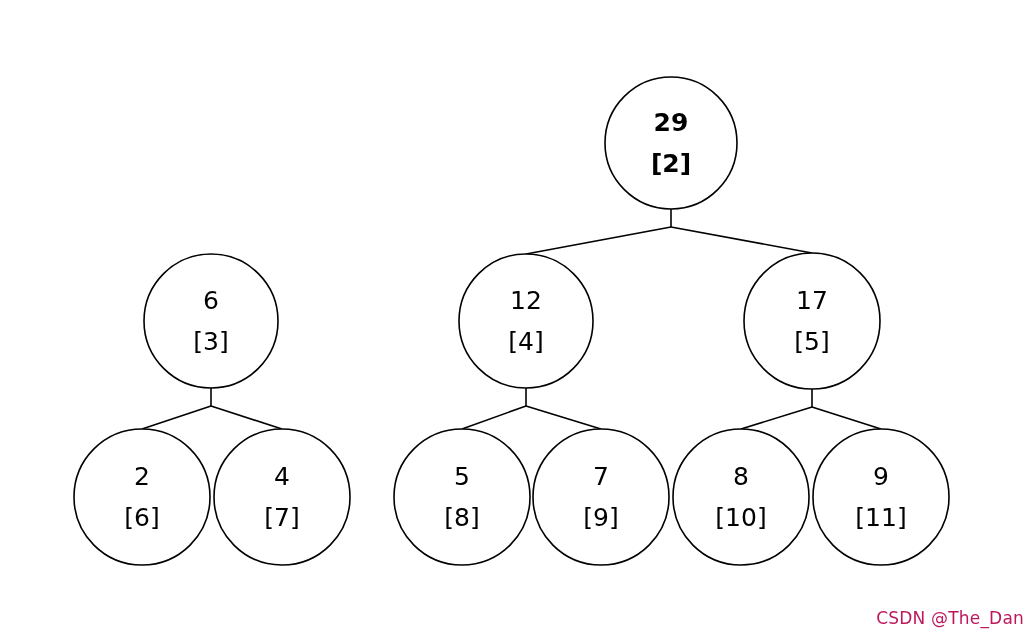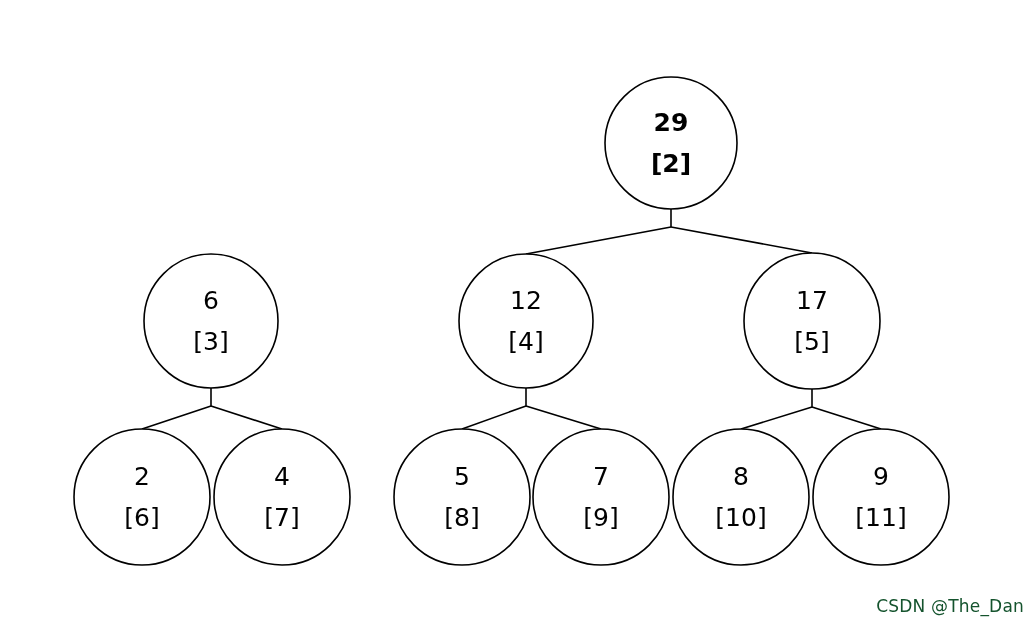--- a/index.html
+++ b/index.html
@@ -45,24 +45,24 @@
     fill: #000000;
     text-anchor: middle;
     dominant-baseline: middle;
   }
   .node-value-root {
     font-weight: bold;
   }
   .watermark {
     position: absolute;
     right: 12px;
-    bottom: 20px;
+    bottom: 8px;
     font-family: "DejaVu Sans", sans-serif;
     font-size: 17px;
-    color: #14532d;
+    color: #be185d;
     white-space: nowrap;
     letter-spacing: 0.2px;
     margin-left: 32px;
   }
 </style>
 </head>
 <body>
 
 <svg id="tree-canvas" viewBox="0 0 1036 636">
   <g id="edges-layer">

